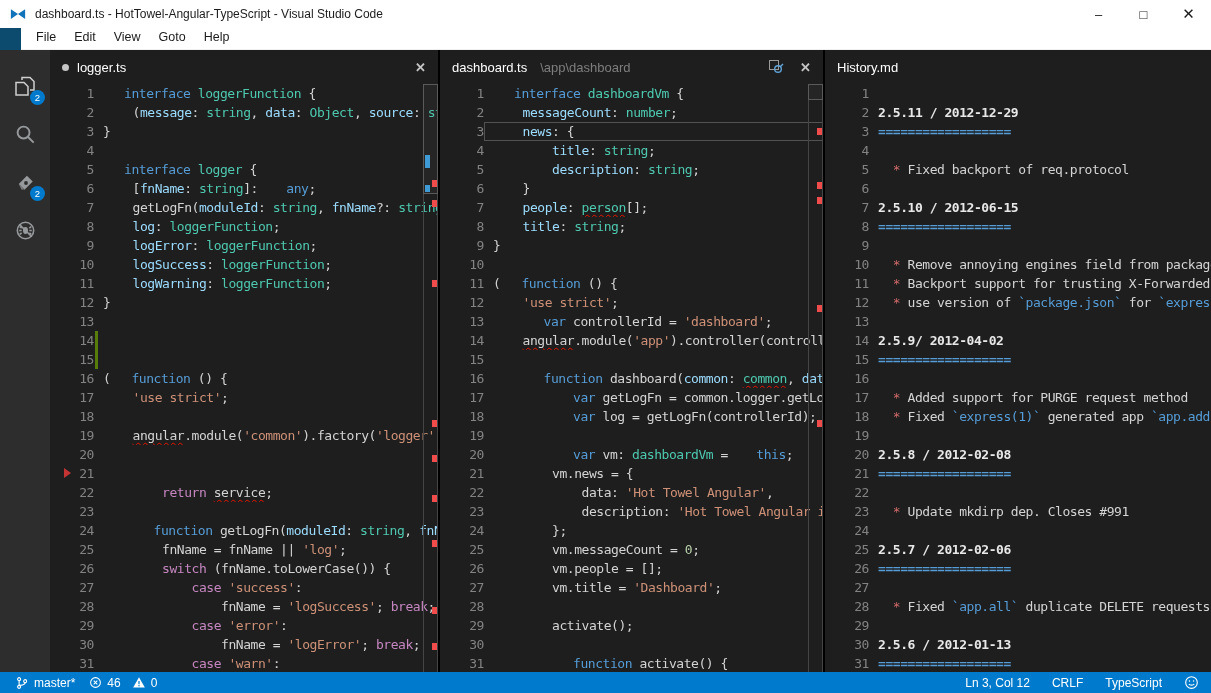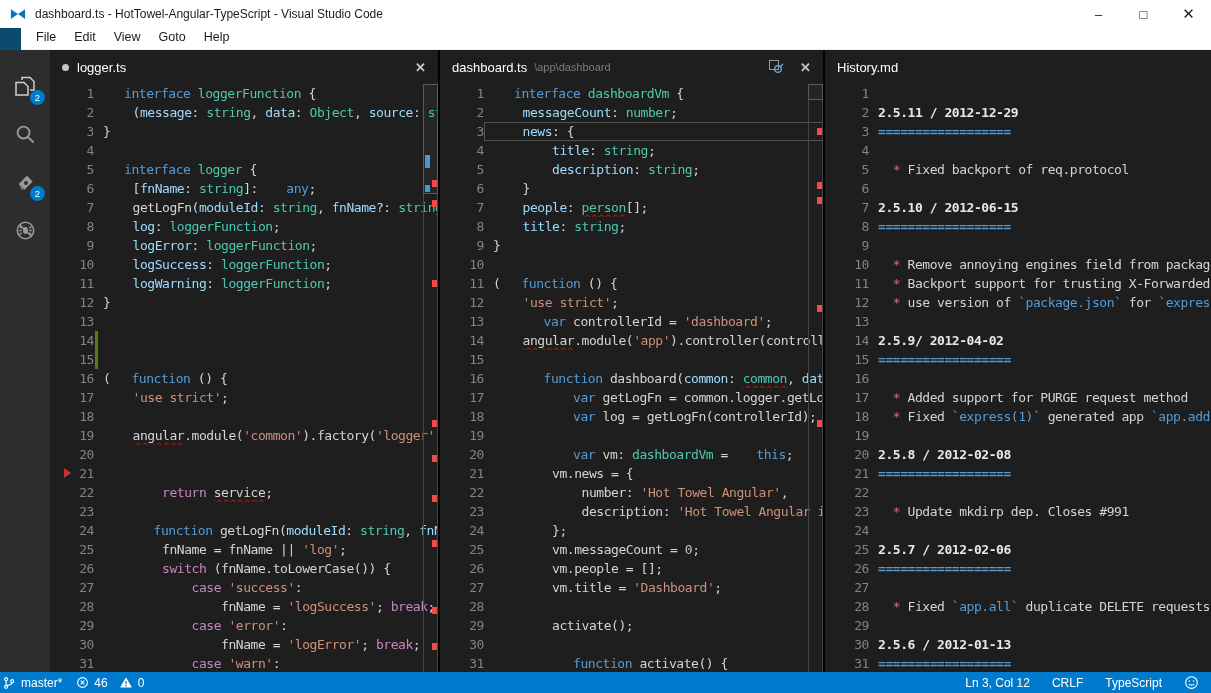--- a/index.html
+++ b/index.html
@@ -17,21 +17,21 @@
   .main{display:flex;height:622px;}
   .activitybar{width:50px;background:#2d2d2d;flex:none;padding-top:12px;}
   .ab-item{position:relative;height:48px;display:flex;align-items:center;justify-content:center;}
   .ab-item svg{opacity:.95;}
   .ab-badge{position:absolute;right:5px;bottom:5px;min-width:15px;height:15px;border-radius:8px;background:#007acc;color:#fff;font-size:9.5px;display:flex;align-items:center;justify-content:center;font-family:"Liberation Sans",sans-serif;}
   .editors{flex:1;display:flex;background:#000;gap:2px;}
   .pane{position:relative;background:#1e1e1e;overflow:hidden;flex:none;}
   .pane-header{height:34px;display:flex;align-items:center;padding:0 12px;box-sizing:border-box;justify-content:space-between;}
   .dirty-dot{width:7px;height:7px;border-radius:50%;background:#c5c5c5;margin-right:8px;flex:none;}
   .fname{font-size:13px;color:#ffffff;white-space:nowrap;}
-  .fpath{font-size:11px;color:#7e7e7e;margin-left:7px;white-space:nowrap;}
+  .fpath{font-size:13px;color:#7e7e7e;margin-left:13px;white-space:nowrap;}
   .header-actions{margin-left:auto;display:flex;align-items:center;gap:16px;}
   .close-x{color:#c5c5c5;font-size:13px;font-weight:bold;line-height:1;}
   
   .code{position:absolute;top:34px;left:0;right:0;bottom:0;font-family:"DejaVu Sans Mono","Liberation Mono",monospace;font-size:13px;line-height:19px;letter-spacing:-0.45px;}
   .line{height:19px;display:flex;white-space:pre;}
   .gutter{width:44px;flex:none;text-align:right;color:#838383;user-select:none;}
   .ltext{flex:1;padding-left:9px;overflow:hidden;color:#d4d4d4;}
   .ltext.cur{box-shadow:inset 0 0 0 1px #525252;}
   .tk-k{color:#569cd6;margin-left:21px;}
   .tk-c{color:#c586c0;}
@@ -46,21 +46,21 @@
   .tk-code{color:#569cd6;}
   .tk-sq{text-decoration-line:underline;text-decoration-style:wavy;text-decoration-color:#e51400;text-decoration-thickness:1px;text-underline-offset:2px;}
   
   .change-bar{position:absolute;left:45px;width:3px;background:#587c0c;}
   .g-arrow{position:absolute;left:14px;width:0;height:0;border-top:5px solid transparent;border-bottom:5px solid transparent;border-left:7px solid #c53434;}
   .ruler{position:absolute;top:34px;right:0;bottom:0;width:13px;border-left:1px solid #454545;border-right:1px solid #454545;}
   .slider{position:absolute;left:-1px;right:-1px;border:1px solid #5a5a5a;background:rgba(130,130,130,.08);box-sizing:border-box;}
   .rmark{position:absolute;width:5px;height:7px;}
   
   .statusbar{height:21px;background:#007acc;display:flex;align-items:center;color:#ffffff;font-size:12px;}
-  .sb-left{display:flex;align-items:center;gap:14px;padding-left:2px;}
+  .sb-left{display:flex;align-items:center;gap:14px;padding-left:15px;}
   .sb-right{margin-left:auto;display:flex;align-items:center;gap:22px;padding-right:12px;}
   .sb-item{display:flex;align-items:center;gap:5px;}
   .sb-item svg{flex:none;}
 </style>
 </head>
 <body>
 
 <div class="window">
   <div class="titlebar">
     <span class="logo">
@@ -212,21 +212,21 @@
             <div class="line"><span class="gutter">12</span><span class="ltext"><span class="tk-p">    </span><span class="tk-s">'use strict'</span><span class="tk-p">;</span></span></div>
             <div class="line"><span class="gutter">13</span><span class="ltext"><span class="tk-p">    </span><span class="tk-k">var</span><span class="tk-p"> controllerId = </span><span class="tk-s">'dashboard'</span><span class="tk-p">;</span></span></div>
             <div class="line"><span class="gutter">14</span><span class="ltext"><span class="tk-p">    </span><span class="tk-p tk-sq">angular</span><span class="tk-p">.module(</span><span class="tk-s">'app'</span><span class="tk-p">).controller(controllerId, dashboard);</span></span></div>
             <div class="line"><span class="gutter">15</span><span class="ltext"></span></div>
             <div class="line"><span class="gutter">16</span><span class="ltext"><span class="tk-p">    </span><span class="tk-k">function</span><span class="tk-p"> dashboard(</span><span class="tk-v">common</span><span class="tk-p">: </span><span class="tk-ty tk-sq">common</span><span class="tk-p">, </span><span class="tk-v">datacontext</span></span></div>
             <div class="line"><span class="gutter">17</span><span class="ltext"><span class="tk-p">        </span><span class="tk-k">var</span><span class="tk-p"> getLogFn = common.logger.getLogFn;</span></span></div>
             <div class="line"><span class="gutter">18</span><span class="ltext"><span class="tk-p">        </span><span class="tk-k">var</span><span class="tk-p"> log = getLogFn(controllerId);</span></span></div>
             <div class="line"><span class="gutter">19</span><span class="ltext"></span></div>
             <div class="line"><span class="gutter">20</span><span class="ltext"><span class="tk-p">        </span><span class="tk-k">var</span><span class="tk-p"> vm: </span><span class="tk-ty">dashboardVm</span><span class="tk-p"> = </span><span class="tk-k">this</span><span class="tk-p">;</span></span></div>
             <div class="line"><span class="gutter">21</span><span class="ltext"><span class="tk-p">        vm.news = {</span></span></div>
-            <div class="line"><span class="gutter">22</span><span class="ltext"><span class="tk-p">            number: </span><span class="tk-s">'Hot Towel Angular'</span><span class="tk-p">,</span></span></div>
+            <div class="line"><span class="gutter">22</span><span class="ltext"><span class="tk-p">            data: </span><span class="tk-s">'Hot Towel Angular'</span><span class="tk-p">,</span></span></div>
             <div class="line"><span class="gutter">23</span><span class="ltext"><span class="tk-p">            description: </span><span class="tk-s">'Hot Towel Angular is a SPA template'</span></span></div>
             <div class="line"><span class="gutter">24</span><span class="ltext"><span class="tk-p">        };</span></span></div>
             <div class="line"><span class="gutter">25</span><span class="ltext"><span class="tk-p">        vm.messageCount = </span><span class="tk-n">0</span><span class="tk-p">;</span></span></div>
             <div class="line"><span class="gutter">26</span><span class="ltext"><span class="tk-p">        vm.people = [];</span></span></div>
             <div class="line"><span class="gutter">27</span><span class="ltext"><span class="tk-p">        vm.title = </span><span class="tk-s">'Dashboard'</span><span class="tk-p">;</span></span></div>
             <div class="line"><span class="gutter">28</span><span class="ltext"></span></div>
             <div class="line"><span class="gutter">29</span><span class="ltext"><span class="tk-p">        activate();</span></span></div>
             <div class="line"><span class="gutter">30</span><span class="ltext"></span></div>
             <div class="line"><span class="gutter">31</span><span class="ltext"><span class="tk-p">        </span><span class="tk-k">function</span><span class="tk-p"> activate() {</span></span></div>
           </div>

